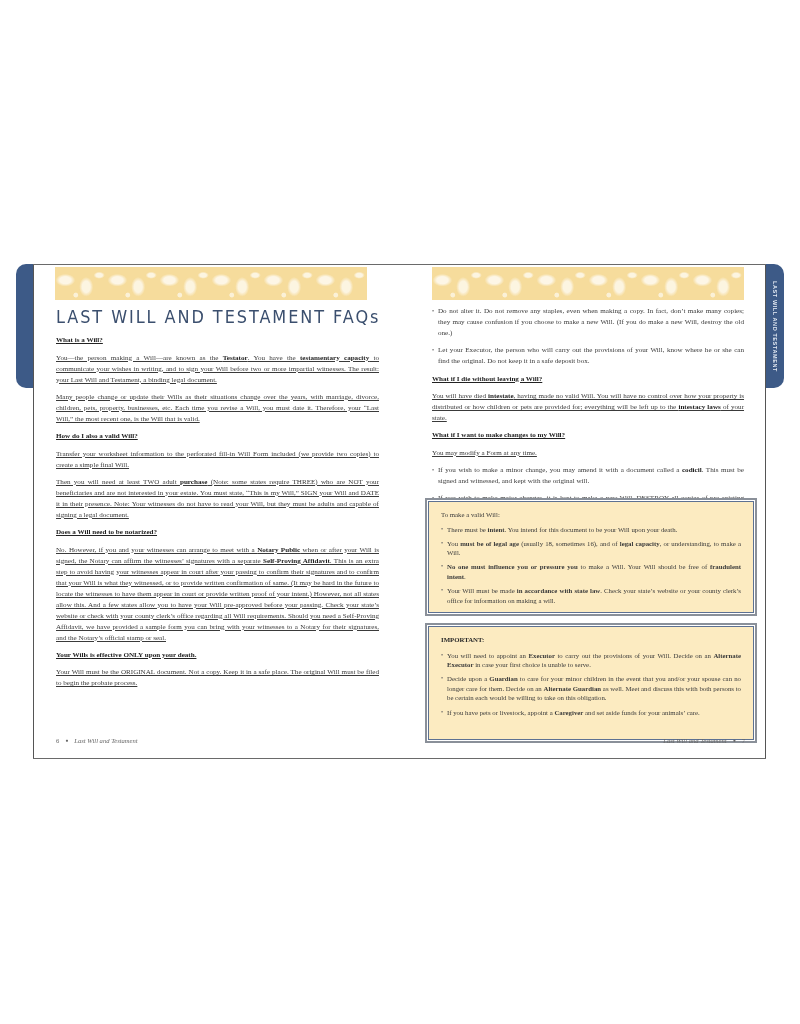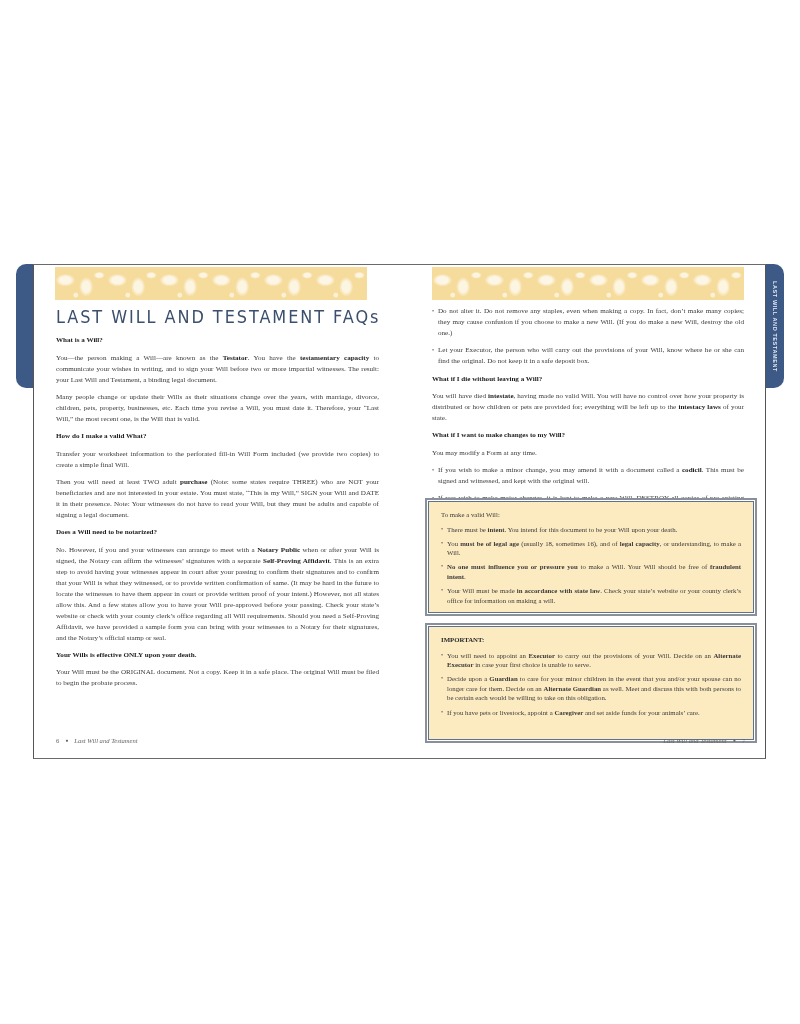--- a/index.html
+++ b/index.html
@@ -27,21 +27,21 @@
       background-size: 52px 33px; }
     .page-left .banner { left: 21px; width: 312px; }
     .page-right .banner { left: 33px; width: 312px; }
 
     .title { position: absolute; left: 22px; top: 42px; font-family: "DejaVu Sans", sans-serif;
       font-size: 17.5px; letter-spacing: 2.1px; color: #3b4f6e; font-weight: normal; transform: scaleX(0.92); transform-origin: left; white-space: nowrap; }
 
     .content { position: absolute; font-size: 7.1px; line-height: 11px; color: #3a3a3a; }
     .page-left .content { left: 22px; top: 70px; width: 323px; }
     .page-right .content { left: 33px; top: 41px; width: 312px; }
-    .content p { margin-bottom: 6.3px; text-align: justify; }
+    .content p { margin-bottom: 6.3px; text-align: justify; text-decoration: underline; }
     .content .q { font-weight: bold; color: #222; margin-bottom: 6.5px; }
     .content b { color: #1e1e1e; }
     .content ul { list-style: none; }
     .content li { position: relative; padding-left: 6px; margin-bottom: 6.3px; text-align: justify; }
     .content li::before { content: "•"; position: absolute; left: 0; color: #666; font-size: 6px; }
 
     .box { position: absolute; left: 26px; width: 332px; background: #fcebc1;
       border: 2px solid #8a9099; box-shadow: inset 0 0 0 1px #fff, inset 0 0 0 2px #5d7192; padding: 10px 14px 6px 14px;
       font-size: 6.8px; line-height: 9.6px; color: #3a3a3a; }
     .box1 { top: 233px; height: 118px; }
@@ -70,21 +70,21 @@
 
   <div class="page page-left">
     <div class="banner"></div>
     <h1 class="title">LAST WILL AND TESTAMENT FAQs</h1>
     <div class="content">
       <p class="q">What is a Will?</p>
       <p><span>You—the person making a Will—are known as the </span><b>Testator</b><span>. You have the </span><b>testamentary capacity</b><span> to communicate your wishes in writing, and to sign your Will before two or more impartial witnesses. The result: your Last Will and Testament, a binding legal document.</span></p>
 
       <p>Many people change or update their Wills as their situations change over the years, with marriage, divorce, children, pets, property, businesses, etc. Each time you revise a Will, you must date it. Therefore, your “Last Will,” the most recent one, is the Will that is valid.</p>
 
-      <p class="q">How do I make a valid What?</p>
+      <p class="q">How do I also a valid Will?</p>
       <p>Transfer your worksheet information to the perforated fill-in Will Form included (we provide two copies) to create a simple final Will.</p>
       <p><span>Then you will need at least TWO adult </span><b>purchase</b><span> (Note: some states require THREE) who are NOT your beneficiaries and are not interested in your estate. You must state, “This is my Will,” SIGN your Will and DATE it in their presence. Note: Your witnesses do not have to read your Will, but they must be adults and capable of signing a legal document.</span></p>
 
       <p class="q">Does a Will need to be notarized?</p>
       <p><span>No. However, if you and your witnesses can arrange to meet with a </span><b>Notary Public</b><span> when or after your Will is signed, the Notary can affirm the witnesses’ signatures with a separate </span><b>Self-Proving Affidavit</b><span>. This is an extra step to avoid having your witnesses appear in court after your passing to confirm their signatures and to confirm that your Will is what they witnessed, or to provide written confirmation of same. (It may be hard in the future to locate the witnesses to have them appear in court or provide written proof of your intent.) However, not all states allow this. And a few states allow you to have your Will pre-approved before your passing. Check your state’s website or check with your county clerk’s office regarding all Will requirements. Should you need a Self-Proving Affidavit, we have provided a sample form you can bring with your witnesses to a Notary for their signatures, and the Notary’s official stamp or seal.</span></p>
 
       <p class="q">Your Wills is effective ONLY upon your death.</p>
       <p>Your Will must be the ORIGINAL document. Not a copy. Keep it in a safe place. The original Will must be filed to begin the probate process.</p>
     </div>
     <div class="footer">

